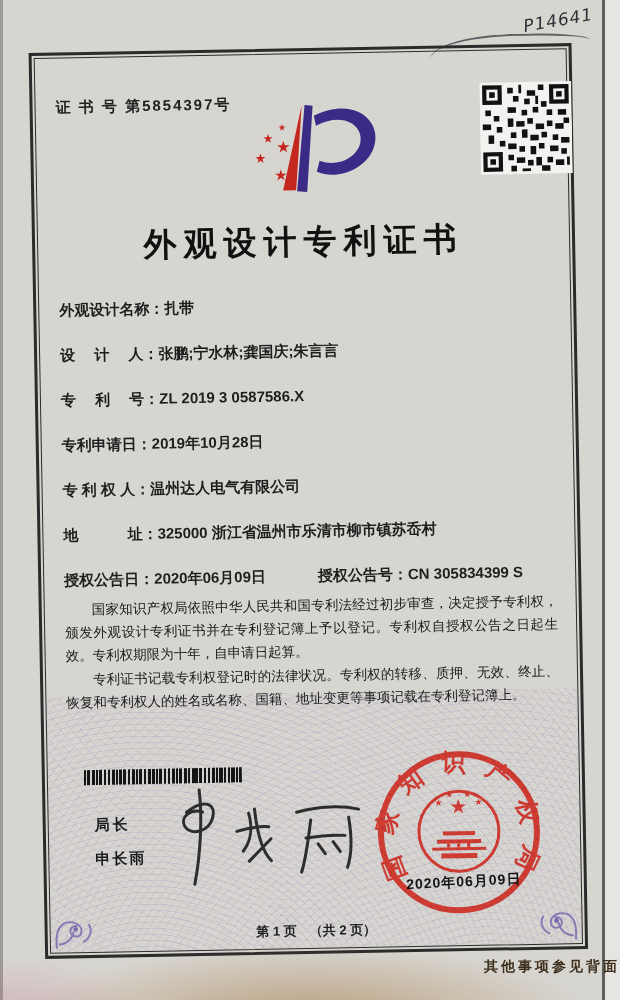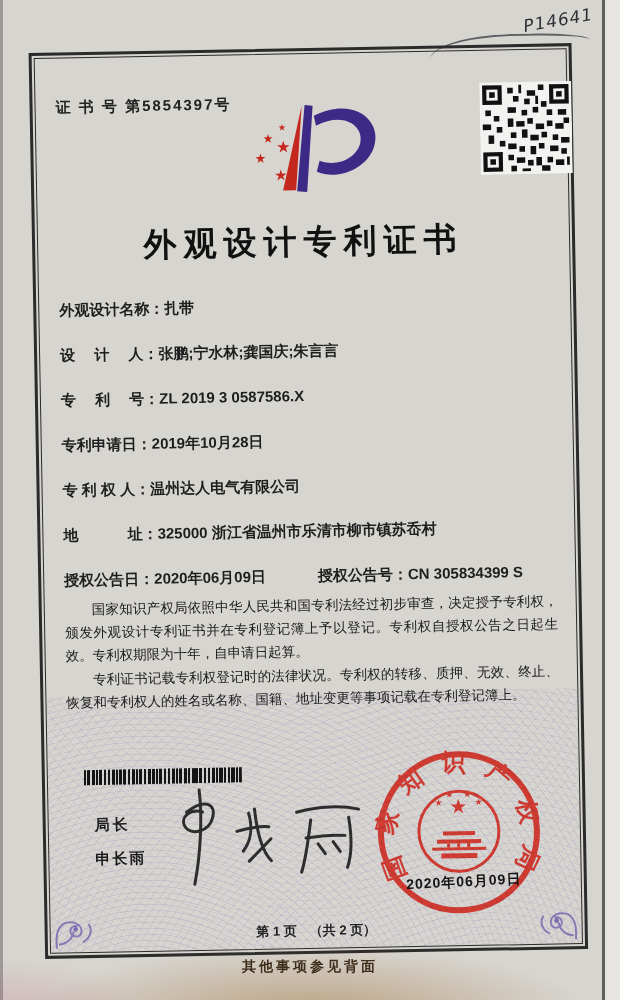--- a/index.html
+++ b/index.html
@@ -82,21 +82,21 @@
 
   .seal{position:absolute;left:322px;top:696px;width:176px;height:176px;mix-blend-mode:multiply;opacity:.95;}
   .seal-date{
     position:absolute;left:330px;top:822px;width:168px;text-align:center;
     font-size:14px;font-weight:700;color:#141414;transform:rotate(-2deg);letter-spacing:1px;
   }
 
   .page-ind{position:absolute;left:0;right:0;top:868px;text-align:center;font-size:13px;font-weight:600;color:#222;}
 
   .back-note{
-    position:absolute;left:0;top:958px;width:620px;text-align:center;
+    position:absolute;left:0;top:958px;width:620px;text-align:right;
     font-size:14px;font-weight:700;color:#3e2f1d;letter-spacing:3px;
   }
 </style>
 </head>
 <body>
 
 <div class="edge-left"></div>
 <div class="edge-right-light"></div>
 <div class="edge-right-line"></div>
 

